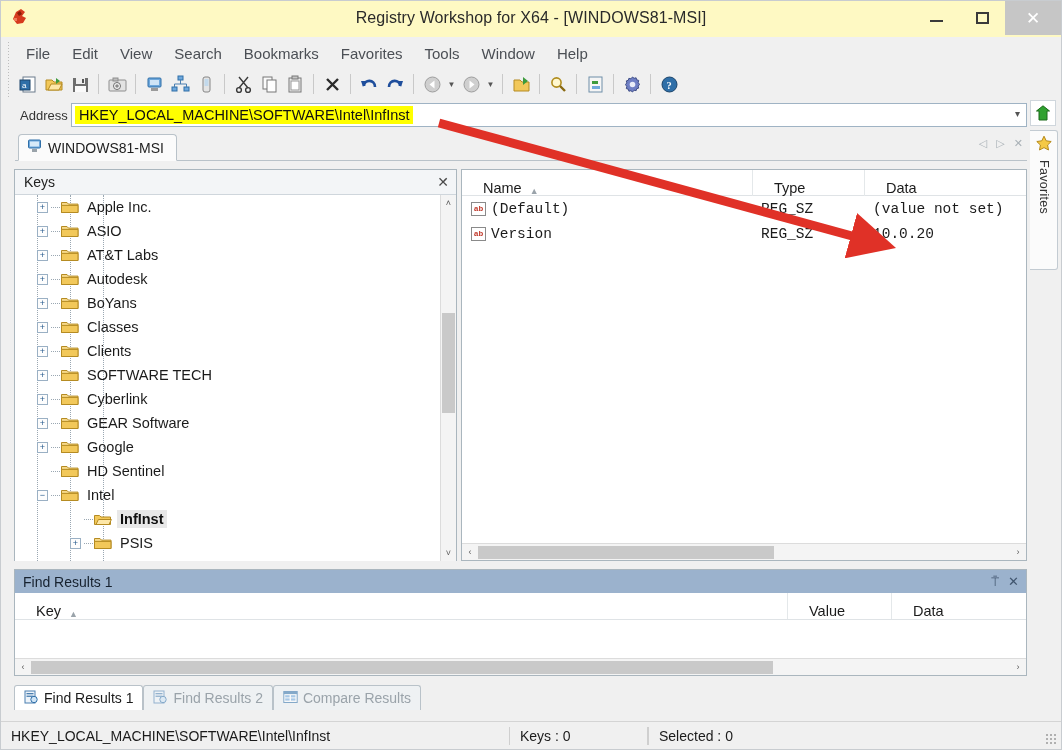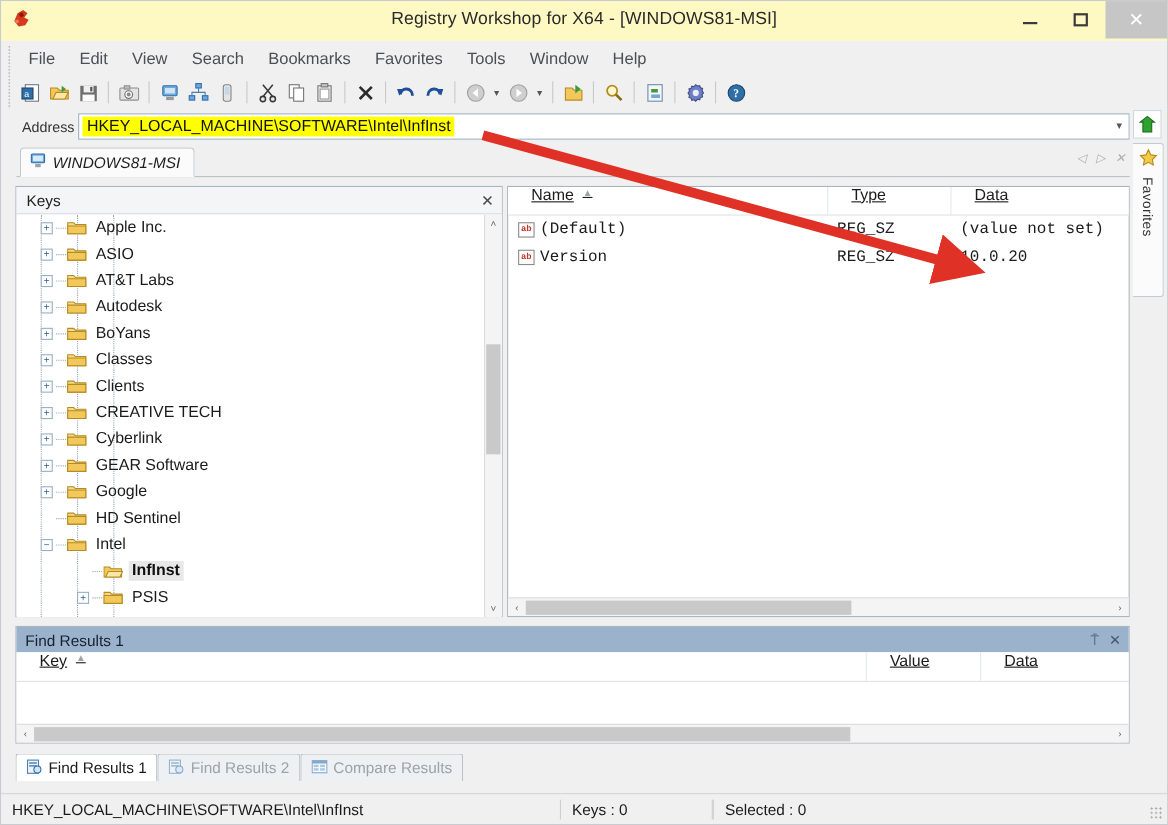--- a/index.html
+++ b/index.html
@@ -118,21 +118,21 @@
     display: flex; flex-direction: column; align-items: center; padding-top: 4px;
   }
   .rail-fav-label {
     writing-mode: vertical-rl;
     font-size: 12.5px; color: #333; margin-top: 3px;
     letter-spacing: .3px;
   }
 
   
   .tabstrip {
-    position: absolute; left: 14px; top: 132px; width: 1012px; height: 28px; font-style: italic;
+    position: absolute; left: 14px; top: 132px; width: 1012px; height: 28px;
   }
   .tabstrip-line {
     position: absolute; left: 0; bottom: 0; width: 100%; height: 1px; background: #b9c2c9;
   }
   .doc-tab {
     position: absolute; left: 3px; top: 1px; height: 27px;
     padding: 0 12px 0 8px;
     background: #fbfbfb;
     border: 1px solid #b9c2c9; border-bottom: 1px solid #fbfbfb;
     border-radius: 4px 4px 0 0;
@@ -198,21 +198,21 @@
   }
 
   .values-panel {
     position: absolute; left: 460px; top: 168px; width: 566px; height: 392px;
     background: #ffffff; border: 1px solid #aab6be;
   }
   .lv-header {
     height: 26px; background: #ffffff; border-bottom: 1px solid #dfe3e6;
     display: flex; align-items: center; font-size: 14.5px; color: #1b1b1b;
   }
-  .lv-col { height: 26px; display: flex; align-items: flex-start; padding-left: 21px; position: relative; text-decoration: underline;}
+  .lv-col { height: 26px; display: flex; align-items: flex-end; padding-left: 21px; position: relative;}
   .lv-col + .lv-col { border-left: 1px solid #e4e8ea; }
   .sort-arrow { margin-left: 8px; font-size: 9px; color: #9aa3aa; }
   .lv-row { height: 25px; display: flex; align-items: center; font-size: 14.5px; color: #1b1b1b; }
   .lv-cell { height: 25px; display: flex; align-items: center; padding-left: 9px; gap: 5px; font-family: Liberation Mono, monospace; }
   .ab-icon {
     width: 15px; height: 14px; background: #ffffff; border: 1px solid #8a8a8a;
     font-size: 8px; font-weight: bold; color: #c0392b;
     display: flex; align-items: center; justify-content: center;
     flex: 0 0 auto; line-height: 1;
   }
@@ -586,21 +586,21 @@
             <span class="node-label">Clients</span>
           </div>
           <div class="tree-row">
             <span class="indent" style="width:22px"></span>
             <span class="expander">+</span>
             <span class="dashline"></span>
             <span class="folder"><svg width="18" height="14" viewBox="0 0 18 14">
                 <path d="M0.5 2.5h5.5l1.5 1.6h9.5v8.4H0.5z" fill="#f7d98b" stroke="#b58b22"></path>
                 <path d="M0.5 5.4h16.5v7.1H0.5z" fill="#f2c85a" stroke="#b58b22"></path>
               </svg></span>
-            <span class="node-label">CREATIVE TECH</span>
+            <span class="node-label">SOFTWARE TECH</span>
           </div>
           <div class="tree-row">
             <span class="indent" style="width:22px"></span>
             <span class="expander">+</span>
             <span class="dashline"></span>
             <span class="folder"><svg width="18" height="14" viewBox="0 0 18 14">
                 <path d="M0.5 2.5h5.5l1.5 1.6h9.5v8.4H0.5z" fill="#f7d98b" stroke="#b58b22"></path>
                 <path d="M0.5 5.4h16.5v7.1H0.5z" fill="#f2c85a" stroke="#b58b22"></path>
               </svg></span>
             <span class="node-label">Cyberlink</span>

